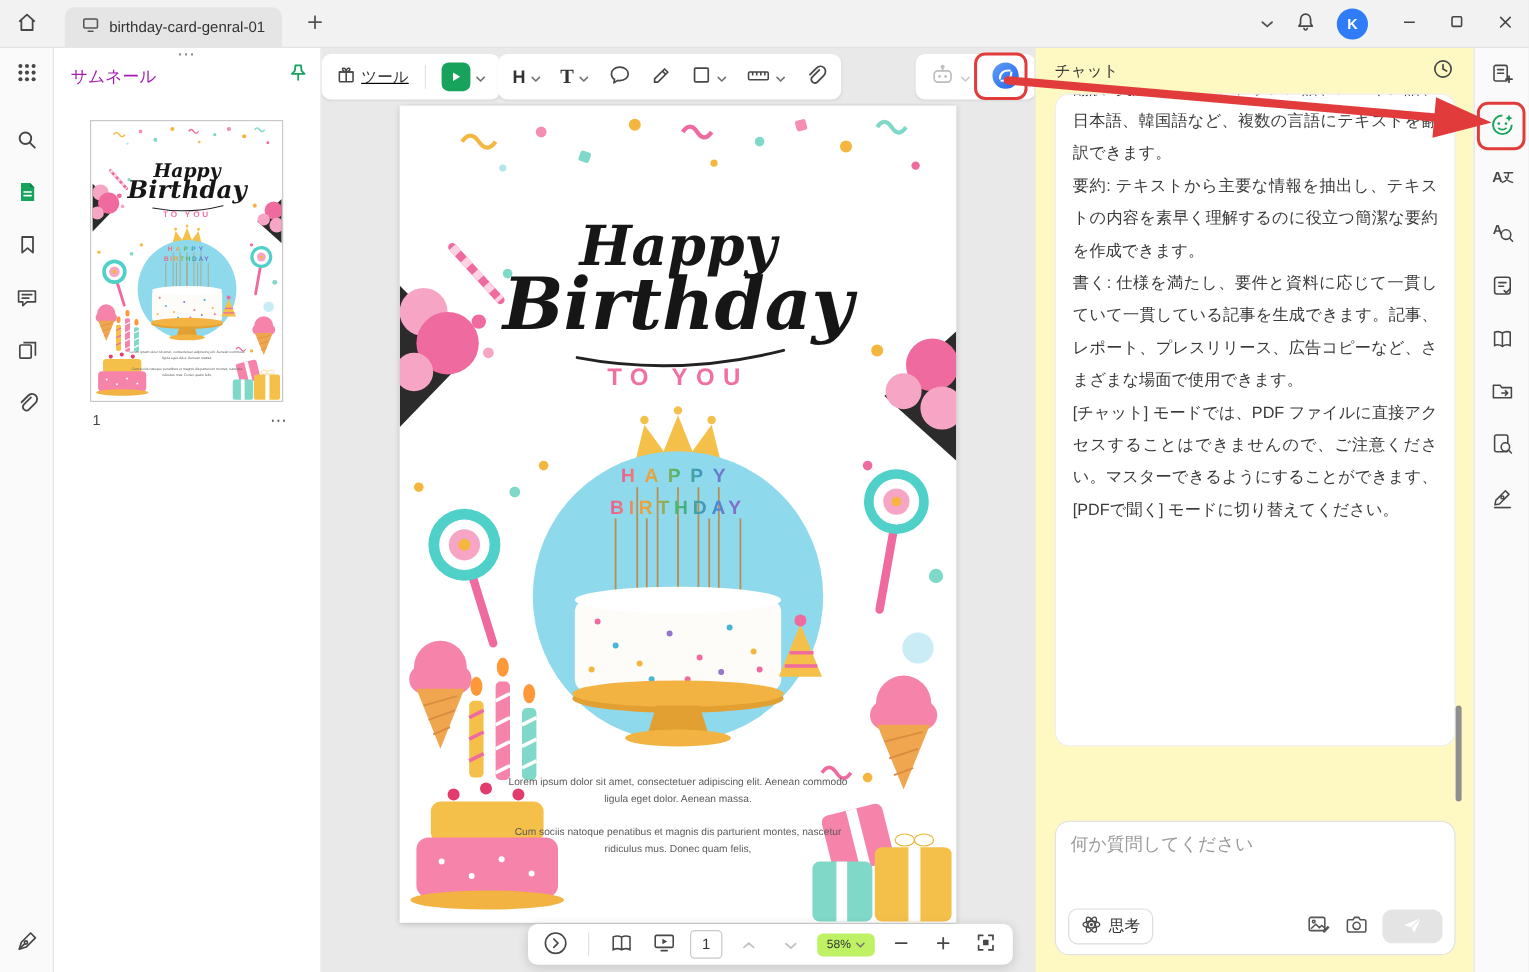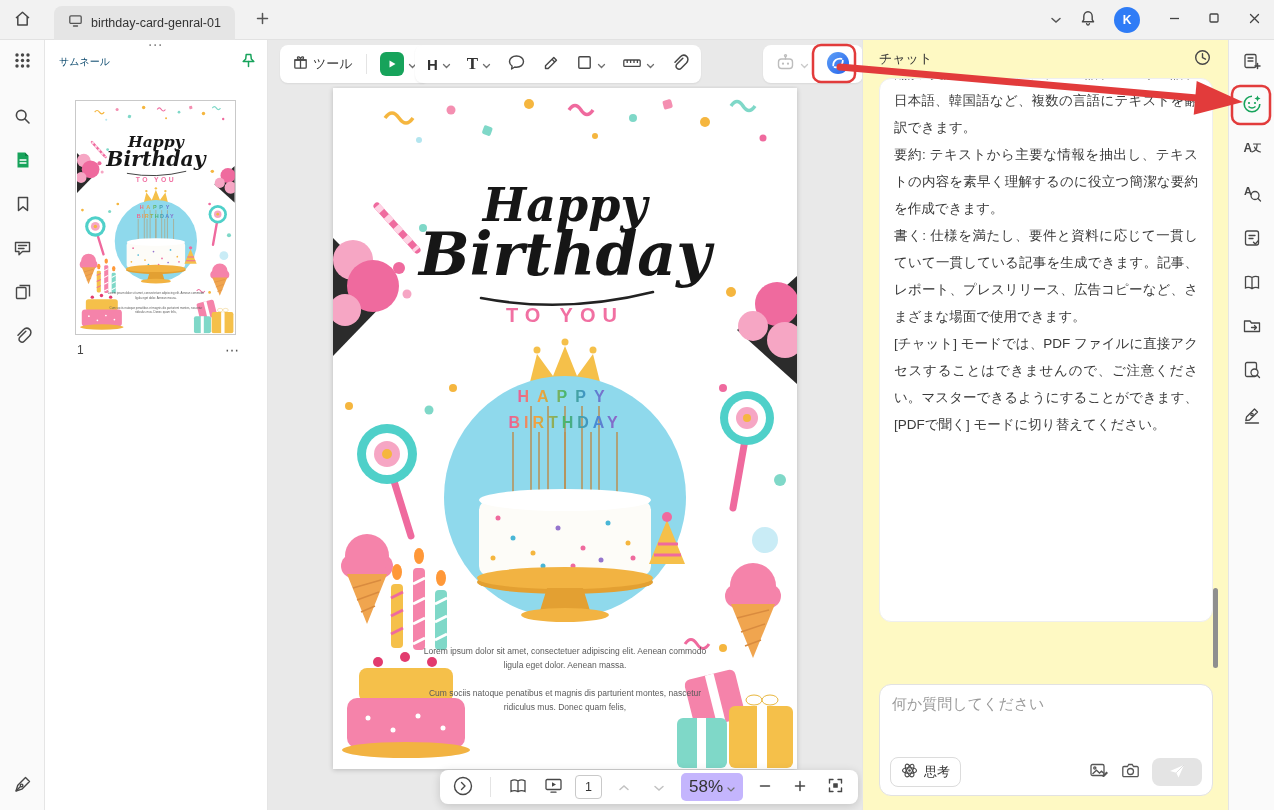--- a/index.html
+++ b/index.html
@@ -18,52 +18,52 @@
   .avatar { width:26px; height:26px; border-radius:50%; background:#2f7cf6; color:#fff; font-size:12px; font-weight:bold; display:flex; align-items:center; justify-content:center; margin:0 14px 0 10px; }
   .winbtn { width:40px; height:40px; display:flex; align-items:center; justify-content:center; background:none; border:none; cursor:pointer; }
 
   
   .leftrail { position:absolute; left:0; top:40px; width:45px; height:770px; background:#fafafa; border-right:1px solid #e5e5e5; z-index:5; }
   .railbtn { position:absolute; left:6px; width:33px; height:33px; display:flex; align-items:center; justify-content:center; background:none; border:none; border-radius:6px; cursor:pointer; }
 
   
   .thumbpanel { position:absolute; left:45px; top:40px; width:223px; height:770px; background:#fff; border-right:1px solid #e5e5e5; z-index:4; }
   .panel-handle { position:absolute; top:-4px; left:50%; transform:translateX(-50%); color:#8a8a8a; font-size:15px; letter-spacing:2px; }
-  .thumb-title { position:absolute; left:14px; top:15px; font-size:10px; color:#0c4a6e; }
+  .thumb-title { position:absolute; left:14px; top:15px; font-size:14px; color:#a21caf; }
   .pinbtn { position:absolute; right:10px; top:12px; background:none; border:none; cursor:pointer; }
   .thumb { position:absolute; left:30px; top:60px; width:161px; height:235px; background:#fff; border:1px solid #c9c9c9; overflow:hidden; cursor:pointer; }
   .thumbmeta { position:absolute; left:32px; right:28px; top:302px; display:flex; justify-content:space-between; align-items:center; font-size:12px; color:#444; }
   .thumb-more { background:none; border:none; color:#555; font-size:14px; cursor:pointer; }
 
   
   .canvas { position:absolute; left:268px; top:40px; width:594px; height:770px; background:#e9e9e9; z-index:3; }
   .toolstrip { position:absolute; left:0; top:0; width:594px; height:46px; background:#e9e9e9; z-index:6; }
   .tgroup { position:absolute; top:5px; height:38px; background:#fff; border-radius:8px; display:flex; align-items:center; padding:0 4px; box-shadow:0 1px 2px rgba(0,0,0,.07); }
-  .g1 { left:12px; } .g2 { left:147px; } .g3 { left:495px; }
+  .g1 { left:0;text-decoration:underline; } .g2 { left:147px; } .g3 { left:495px; }
   .tbtn { display:flex; align-items:center; gap:4px; padding:0 8px; height:30px; border:none; background:none; border-radius:6px; font-size:13px; color:#333; cursor:pointer; }
   .vsep { width:1px; height:20px; background:#e4e4e4; margin:0 5px; }
   .playsq { width:24px; height:24px; border-radius:6px; background:#17a35b; display:flex; align-items:center; justify-content:center; }
   .glyph { font-weight:bold; font-size:15px; color:#333; }
   .glyph-t { font-family:"Liberation Serif",serif; font-size:17px; }
 
   
   .page { position:absolute; left:65px; top:48px; width:464px; height:681px; background:#fff; box-shadow:0 1px 5px rgba(0,0,0,.2); overflow:hidden; z-index:2; }
   .page .art { position:absolute; left:0; top:0; }
   .pt1 { position:absolute; top:94px; left:0; width:100%; text-align:center; font-family:"DejaVu Serif",serif; font-style:italic; font-weight:bold; font-size:46px; color:#161616; line-height:1; }
   .pt2 { position:absolute; top:136px; left:0; width:100%; text-align:center; font-family:"DejaVu Serif",serif; font-style:italic; font-weight:bold; font-size:60px; color:#161616; line-height:1; }
   .pt3 { position:absolute; top:216px; left:0; width:100%; text-align:center; font-size:20px; font-weight:bold; letter-spacing:7px; color:#f170a2; }
   .lor { position:absolute; left:80px; width:304px; text-align:center; font-size:8.5px; line-height:14px; color:#5a5a5a; }
   .l1 { top:556px; } .l2 { top:598px; }
   .mini { left:1px !important; top:1px !important; transform:scale(0.34); transform-origin:top left; box-shadow:none !important; }
 
   
   .bottombar { position:absolute; left:172px; top:730px; height:34px; background:#fff; border-radius:8px; box-shadow:0 2px 10px rgba(0,0,0,.16); display:flex; align-items:center; padding:0 10px; gap:9px; z-index:7; }
   .bbtn { background:none; border:none; display:flex; align-items:center; justify-content:center; width:26px; height:26px; border-radius:5px; cursor:pointer; }
   .pagebox { width:27px; height:24px; border:1px solid #c9c9c9; border-radius:4px; font-size:12.5px; display:flex; align-items:center; justify-content:center; color:#333; cursor:text; }
-  .zoombox { display:flex; align-items:center; gap:4px; padding:4px 8px; border-radius:5px; background:#c4b5fd; font-size:17px; color:#333; cursor:pointer; }
+  .zoombox { display:flex; align-items:center; gap:4px; padding:4px 8px; border-radius:5px; background:#bef264; font-size:10px; color:#333; cursor:pointer; }
 
   
   .chatpanel { position:absolute; left:862px; top:40px; width:366px; height:770px; background:#fef9c3; border-left:1px solid #e5e5e5; z-index:4; }
   .chathead { display:flex; align-items:center; height:38px; padding:0 16px; }
   .chathead-title { flex:1; font-size:13px; color:#333; }
   .histbtn { background:none; border:none; cursor:pointer; display:flex; }
   .msgcard { position:absolute; left:16px; top:38px; width:334px; height:544px; border:1px solid #efefef; border-radius:12px; padding:8px 14px 0; overflow:hidden; background:#fff; }
   .msgcard p { font-size:13.5px; line-height:27px; color:#3a3a3a; text-align:justify; }
   .msgcard p:first-child { margin-top:-27px; }
   .chatscrollbar { position:absolute; right:10px; top:548px; width:5px; height:80px; border-radius:3px; background:#8f8f8f; cursor:grab; }

